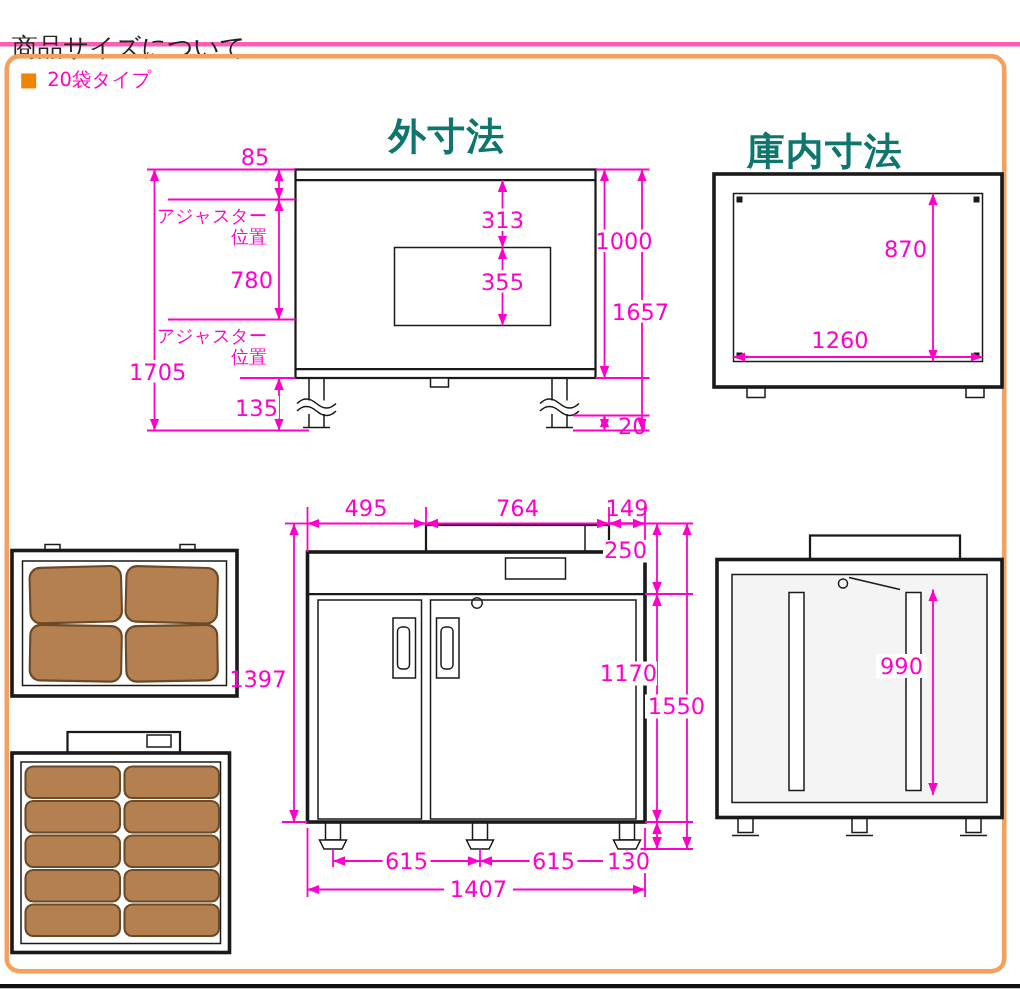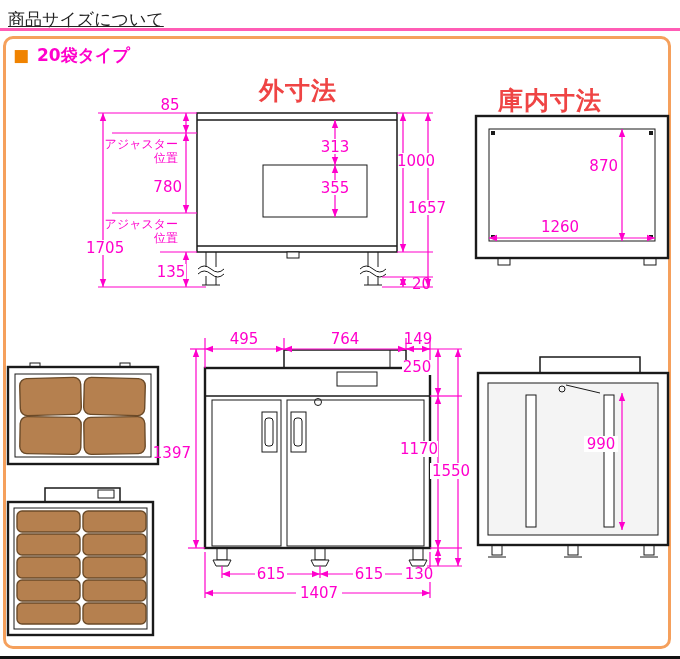--- a/index.html
+++ b/index.html
@@ -5,36 +5,36 @@
   html,body{margin:0;padding:0;}
   body{
     width:680px;height:659px;position:relative;background:#fff;overflow:hidden;
     font-family:"DejaVu Sans", sans-serif;
   }
   .header{
     position:absolute;top:0;left:0;width:680px;height:28px;
     background:#fff;border-bottom:3px solid #ff5cb5;
   }
   .header .title{
-    display:inline-block;padding:8px 0 0 8px;font-size:17px;color:#222;text-decoration:underline;
+    display:inline-block;padding:20px 0 0 8px;font-size:17px;color:#222;
   }
   .frame{
     position:absolute;top:36px;left:3px;width:668px;height:613px;
     border:3px solid #f5a05c;border-radius:10px;box-sizing:border-box;
   }
   .bottom-bar{
     position:absolute;left:0;bottom:0;width:680px;height:3px;background:#111;
   }
   .heading{
-    position:absolute;top:44px;left:13px;font-size:17px;font-weight:bold;
+    position:absolute;top:44px;left:13px;font-size:13px;font-weight:normal;
   }
   .heading .bullet{color:#f08300;}
   .heading .label{color:#ff00cc;margin-left:2px;}
   .section-title{
-    position:absolute;top:74px;font-size:25px;font-weight:bold;color:#ef4444;
+    position:absolute;top:74px;font-size:25px;font-weight:bold;color:#0f766e;
     text-align:center;letter-spacing:1px;
   }
   .section-title.external{left:238px;width:120px;}
   .section-title.internal{left:483px;width:134px;margin-top:10px;}
   svg.drawing{position:absolute;top:0;left:0;}
   
   .blk  {stroke:#1a1a1a;fill:none;stroke-width:1.5;}
   .blkf {stroke:#1a1a1a;fill:#fff;stroke-width:1.5;}
   .blk2 {stroke:#1a1a1a;fill:#fff;stroke-width:2.4;}
   .blkt {stroke:#1a1a1a;fill:none;stroke-width:1;}

